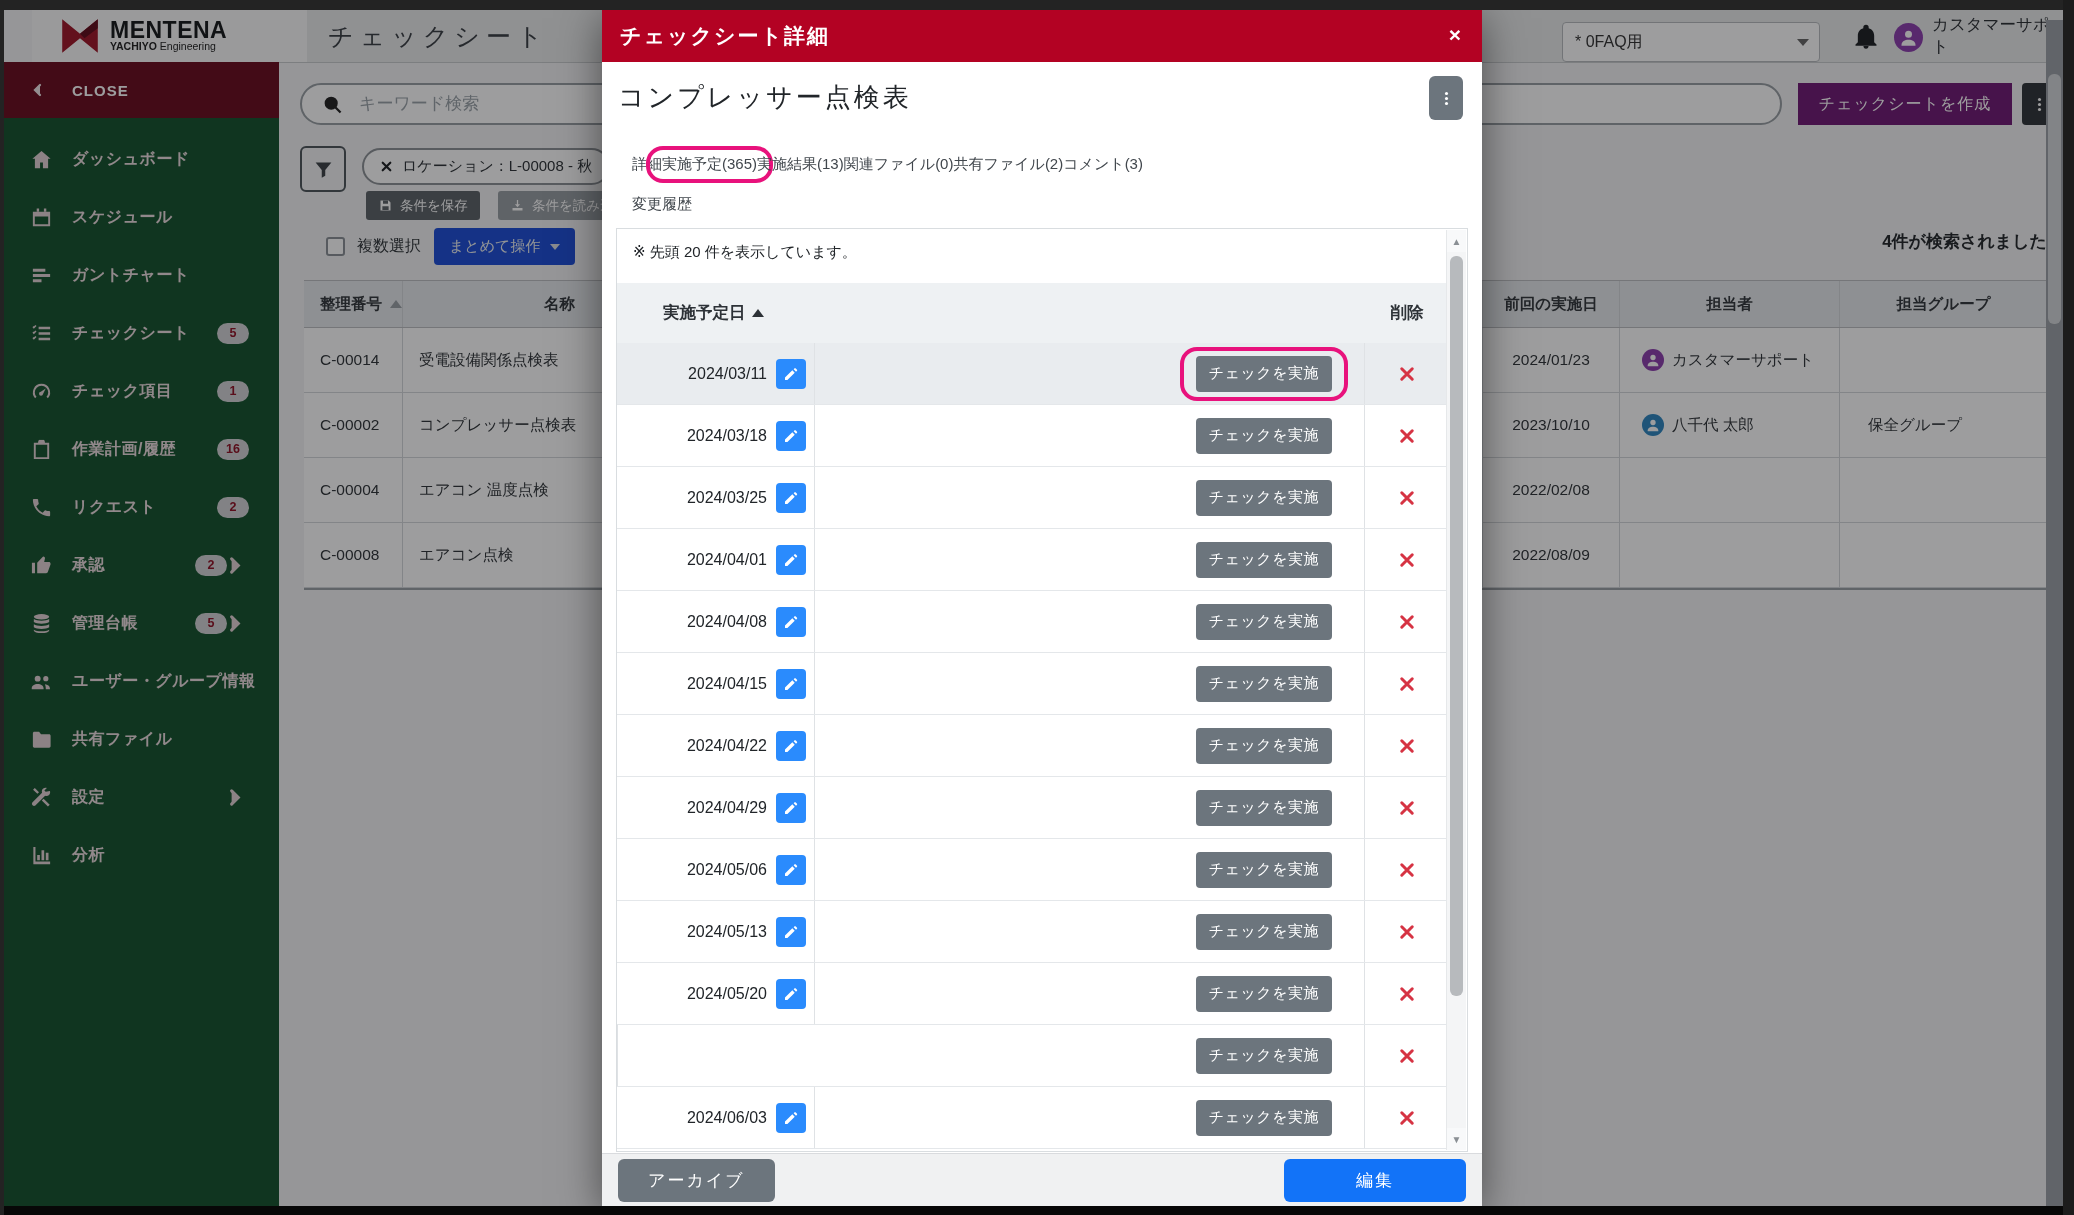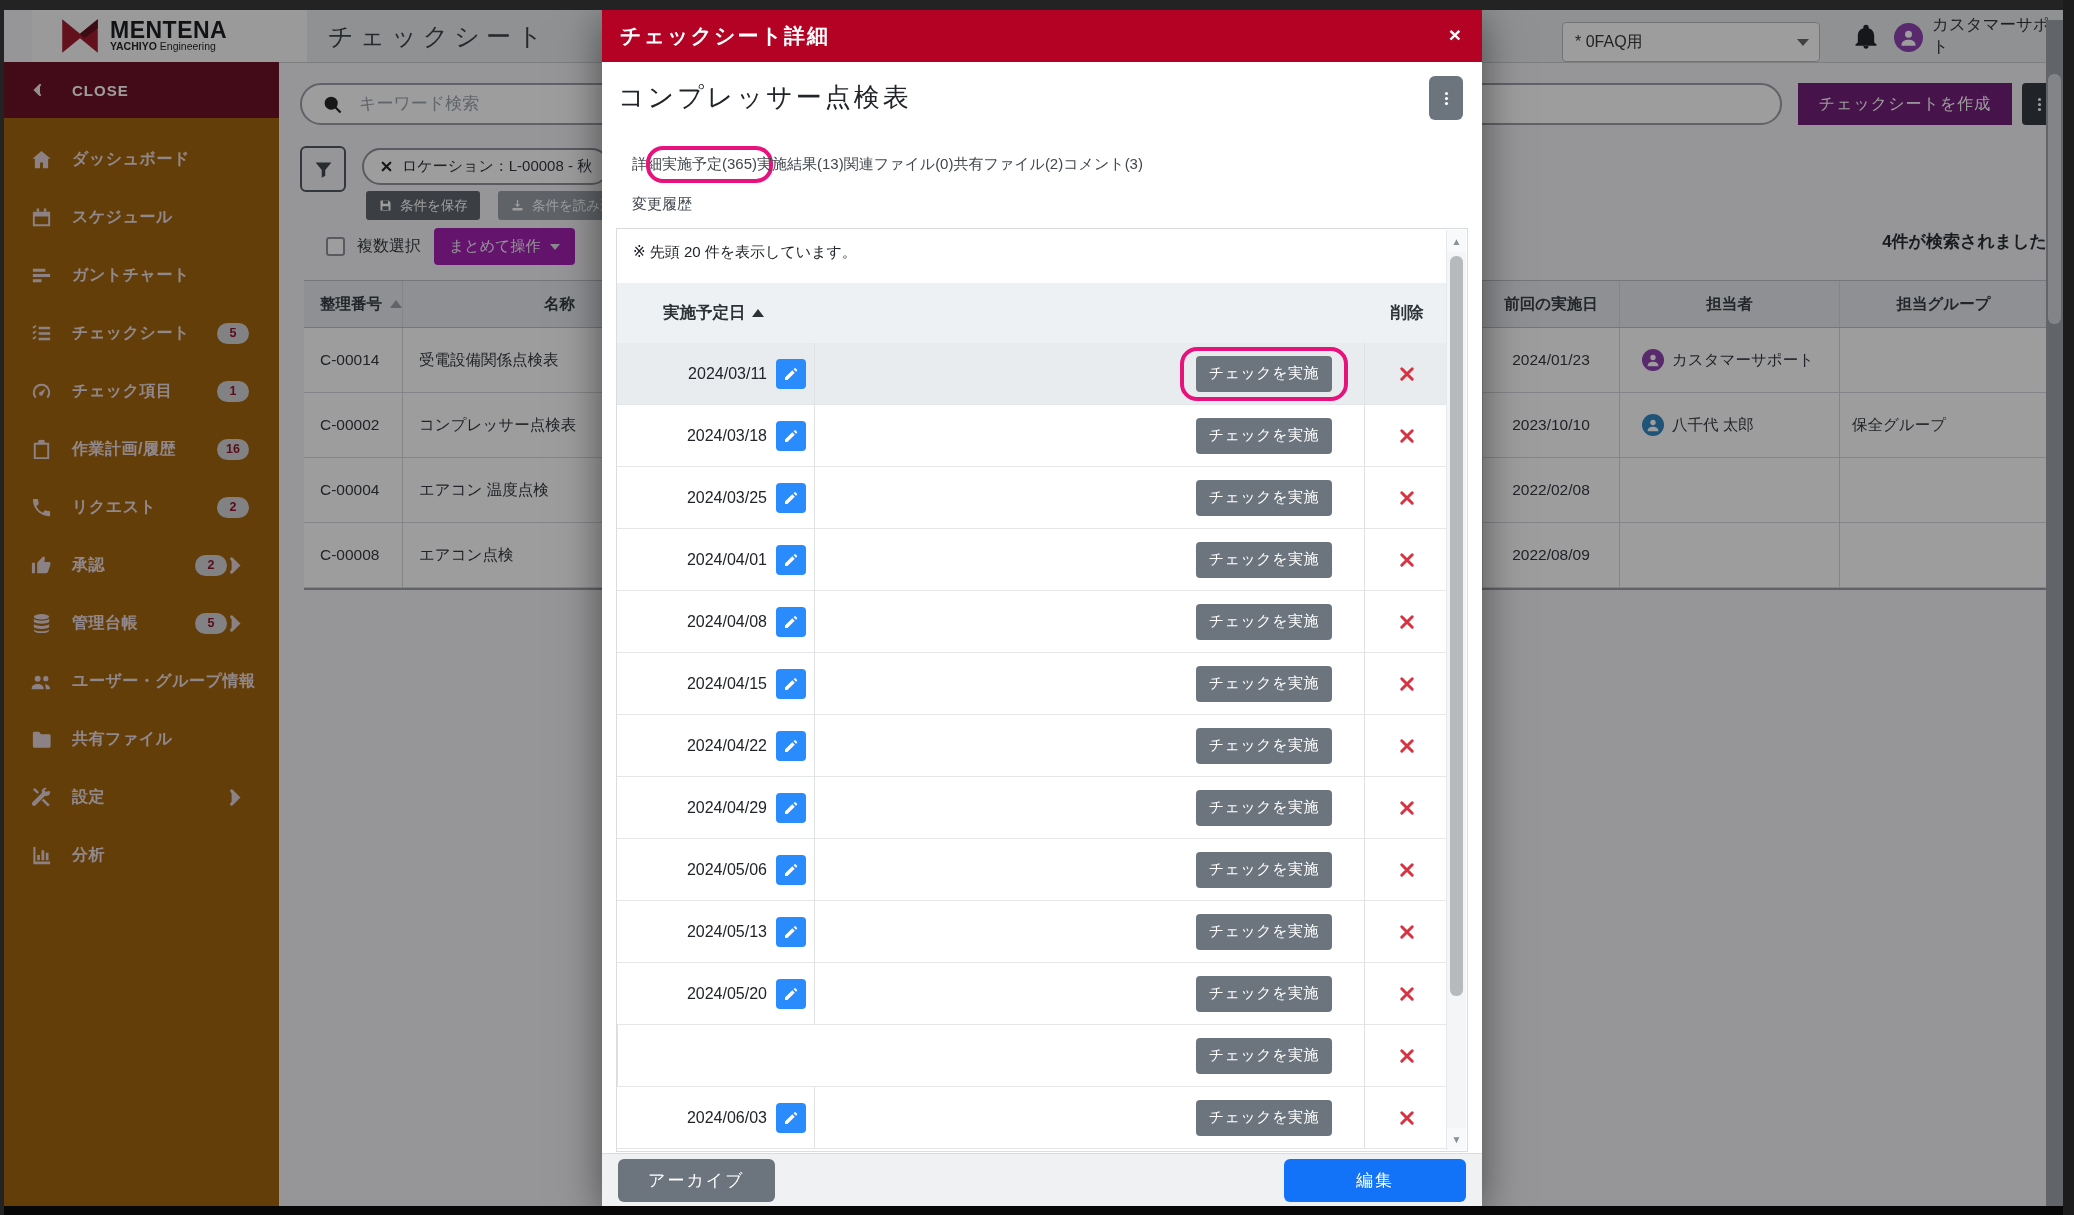--- a/index.html
+++ b/index.html
@@ -24,21 +24,21 @@
   .ws-select{position:absolute;left:1530px;top:12px;width:258px;height:40px;background:#fff;border:1px solid #b7bbbe;border-radius:4px;
              display:flex;align-items:center;justify-content:space-between;padding:0 10px 0 12px;box-sizing:border-box;font-size:16px;color:#333;}
   .caret{width:0;height:0;border-left:6px solid transparent;border-right:6px solid transparent;border-top:7px solid #666;}
   .bell{position:absolute;left:1820px;top:13px;width:28px;height:28px;color:#1d2023;}
   .avatar{position:absolute;left:1862px;top:13px;width:29px;height:29px;border-radius:50%;background:#8d3fae;color:#fff;display:flex;align-items:center;justify-content:center;}
   .avatar svg{width:21px;height:21px;}
   .uname{position:absolute;left:1900px;top:0;height:52px;display:flex;align-items:center;gap:9px;font-size:16.5px;color:#2b2f33;}
   .uname .caret{border-top-color:#444;}
 
   
-  .sidebar{position:absolute;left:0;top:52px;width:275px;height:1144px;background:#a16207;}
+  .sidebar{position:absolute;left:0;top:52px;width:275px;height:1144px;background:#14532d;}
   .close-row{height:56px;background:#690d1e;display:flex;align-items:center;gap:26px;padding-left:26px;color:#fff;font-weight:bold;font-size:15px;letter-spacing:1px;}
   .close-row .ic{width:16px;height:16px;color:#efe6e8;}
   .side-menu{padding-top:12px;}
   .side-item{height:58px;display:flex;align-items:center;padding:0 14px 0 26px;color:#ecdcdf;position:relative;}
   .side-item .ic{width:23px;height:23px;margin-right:19px;color:#e3d2d5;flex:none;}
   .side-label{font-size:16px;font-weight:bold;letter-spacing:.5px;white-space:nowrap;}
   .side-badge{position:absolute;right:30px;min-width:32px;height:21px;border-radius:11px;background:#d2d3d5;color:#8f1226;
               font-size:12.5px;font-weight:bold;display:flex;align-items:center;justify-content:center;padding:0 6px;box-sizing:border-box;}
   .side-item .with-chev{right:52px;}
   .side-chev{position:absolute;right:14px;width:14px;height:14px;color:#e8dadd;}
@@ -61,38 +61,38 @@
         display:flex;align-items:center;gap:9px;padding:0 16px;box-sizing:border-box;font-size:15px;color:#2e3337;white-space:nowrap;overflow:hidden;}
   .chip .ic{width:13px;height:13px;color:#1d2023;flex:none;}
   .cond-save{position:absolute;left:362px;top:181px;height:29px;background:#5d6368;border:none;border-radius:3px;color:#fff;
              font-size:13.5px;font-family:inherit;display:flex;align-items:center;gap:7px;padding:0 12px;}
   .cond-load{position:absolute;left:494px;top:181px;height:29px;background:#989ea3;border:none;border-radius:3px;color:#fff;
              font-size:13.5px;font-family:inherit;display:flex;align-items:center;gap:7px;padding:0 12px;white-space:nowrap;}
   .cond-save .ic,.cond-load .ic{width:15px;height:15px;}
   .mselect{position:absolute;left:322px;top:218px;height:36px;display:flex;align-items:center;gap:12px;}
   .cbox{width:19px;height:19px;border:2px solid #8a9096;border-radius:3px;background:#fff;box-sizing:border-box;}
   .mselect-label{font-size:16px;color:#2f3438;}
-  .bulk-btn{position:absolute;left:430px;top:218px;height:37px;background:#a21caf;border:none;border-radius:4px;color:#eceff1;
+  .bulk-btn{position:absolute;left:430px;top:218px;height:37px;background:#1d4ed8;border:none;border-radius:4px;color:#eceff1;
             font-size:15px;font-family:inherit;display:flex;align-items:center;gap:10px;padding:0 15px;}
   .bulk-btn .caret{border-top-color:#dfe2e4;border-left-width:5px;border-right-width:5px;border-top-width:6px;}
   .result-count{position:absolute;left:1600px;top:220px;width:443px;text-align:right;font-size:17px;font-weight:bold;color:#23272b;}
 
   
   .bg-table{position:absolute;left:300px;top:270px;width:1743px;border-bottom:2px solid #9aa0a5;background:#fff;}
   .bg-hrow,.bg-row{display:flex;}
   .bg-hrow{height:46px;background:#e7eaed;border-top:1px solid #bcbfc2;border-bottom:1px solid #bcbfc2;
            font-weight:bold;font-size:15.5px;color:#33383c;}
   .bg-row{height:64px;border-bottom:1px solid #d4d7da;background:#fff;font-size:15.5px;color:#303539;}
   .bc{display:flex;align-items:center;box-sizing:border-box;}
   .c-id{width:98px;padding-left:16px;}
   .c-name{width:314px;padding-left:16px;border-left:1px solid #d4d7da;}
   .c-mid{flex:1;border-left:1px solid #d4d7da;}
   .c-last{width:137px;justify-content:center;border-left:1px solid #d4d7da;}
   .c-asg{width:220px;padding-left:22px;gap:8px;border-left:1px solid #d4d7da;}
-  .c-grp{width:208px;padding-left:12px;border-left:1px solid #d4d7da;}
+  .c-grp{width:208px;padding-left:28px;border-left:1px solid #d4d7da;}
   .bg-hrow .bc{justify-content:center;padding-left:0;}
   .bg-hrow .c-id{justify-content:flex-start;padding-left:16px;gap:8px;}
   .sort-tri{width:0;height:0;border-left:6px solid transparent;border-right:6px solid transparent;border-bottom:8px solid #9aa0a5;}
   .mini-av{width:22px;height:22px;border-radius:50%;color:#fff;display:flex;align-items:center;justify-content:center;flex:none;}
   .mini-av svg{width:16px;height:16px;}
 
   
   .page-scroll{position:absolute;left:2042px;top:10px;width:17px;height:1196px;background:#9ba1a7;}
   .page-thumb{position:absolute;left:2px;top:54px;width:13px;height:250px;background:#d3d6d9;border-radius:6px;}
 

